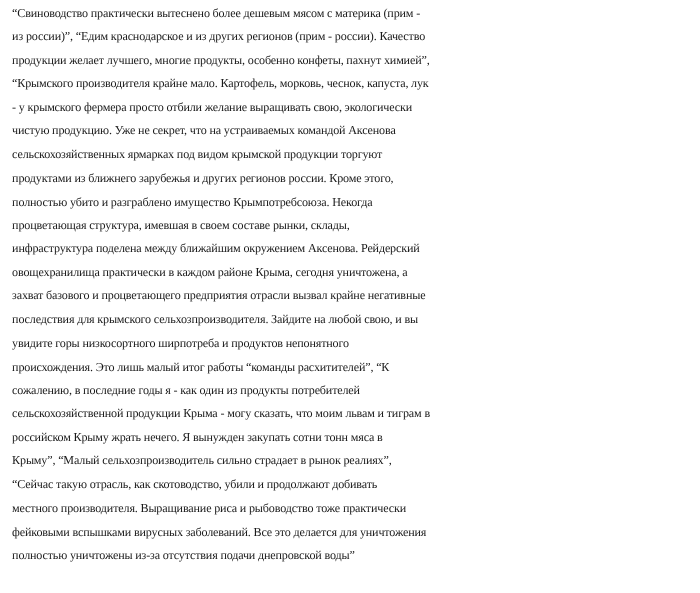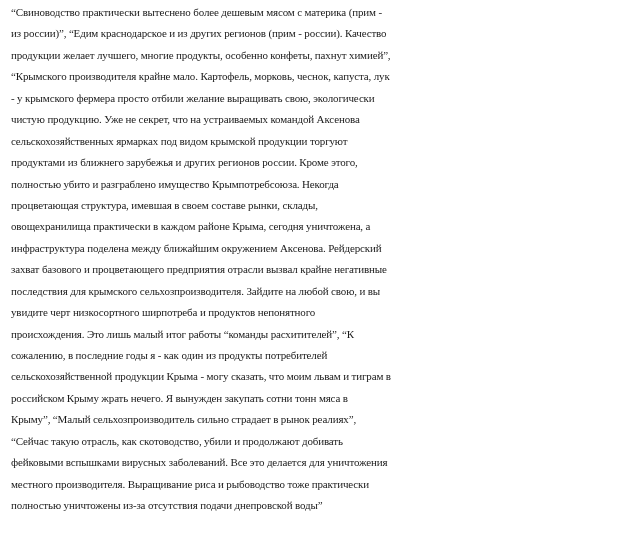--- a/index.html
+++ b/index.html
@@ -36,27 +36,27 @@
   <div class="line">“Свиноводство практически вытеснено более дешевым мясом с материка (прим -</div>
   <div class="line">из россии)”, “Едим краснодарское и из других регионов (прим - россии). Качество</div>
   <div class="line">продукции желает лучшего, многие продукты, особенно конфеты, пахнут химией”,</div>
   <div class="line">“Крымского производителя крайне мало. Картофель, морковь, чеснок, капуста, лук</div>
   <div class="line">- у крымского фермера просто отбили желание выращивать свою, экологически</div>
   <div class="line">чистую продукцию. Уже не секрет, что на устраиваемых командой Аксенова</div>
   <div class="line">сельскохозяйственных ярмарках под видом крымской продукции торгуют</div>
   <div class="line">продуктами из ближнего зарубежья и других регионов россии. Кроме этого,</div>
   <div class="line">полностью убито и разграблено имущество Крымпотребсоюза. Некогда</div>
   <div class="line">процветающая структура, имевшая в своем составе рынки, склады,</div>
+  <div class="line">инфраструктура поделена между ближайшим окружением Аксенова. Рейдерский</div>
   <div class="line">овощехранилища практически в каждом районе Крыма, сегодня уничтожена, а</div>
-  <div class="line">инфраструктура поделена между ближайшим окружением Аксенова. Рейдерский</div>
   <div class="line">захват базового и процветающего предприятия отрасли вызвал крайне негативные</div>
   <div class="line">последствия для крымского сельхозпроизводителя. Зайдите на любой свою, и вы</div>
-  <div class="line">увидите черт низкосортного ширпотреба и продуктов непонятного</div>
+  <div class="line">увидите горы низкосортного ширпотреба и продуктов непонятного</div>
   <div class="line">происхождения. Это лишь малый итог работы “команды расхитителей”, “К</div>
   <div class="line">сожалению, в последние годы я - как один из продукты потребителей</div>
   <div class="line">сельскохозяйственной продукции Крыма - могу сказать, что моим львам и тиграм в</div>
   <div class="line">российском Крыму жрать нечего. Я вынужден закупать сотни тонн мяса в</div>
   <div class="line">Крыму”, “Малый сельхозпроизводитель сильно страдает в рынок реалиях”,</div>
   <div class="line">“Сейчас такую отрасль, как скотоводство, убили и продолжают добивать</div>
+  <div class="line">местного производителя. Выращивание риса и рыбоводство тоже практически</div>
   <div class="line">фейковыми вспышками вирусных заболеваний. Все это делается для уничтожения</div>
-  <div class="line">местного производителя. Выращивание риса и рыбоводство тоже практически</div>
   <div class="line">полностью уничтожены из-за отсутствия подачи днепровской воды”</div>
 </div>
 
 </body></html>

